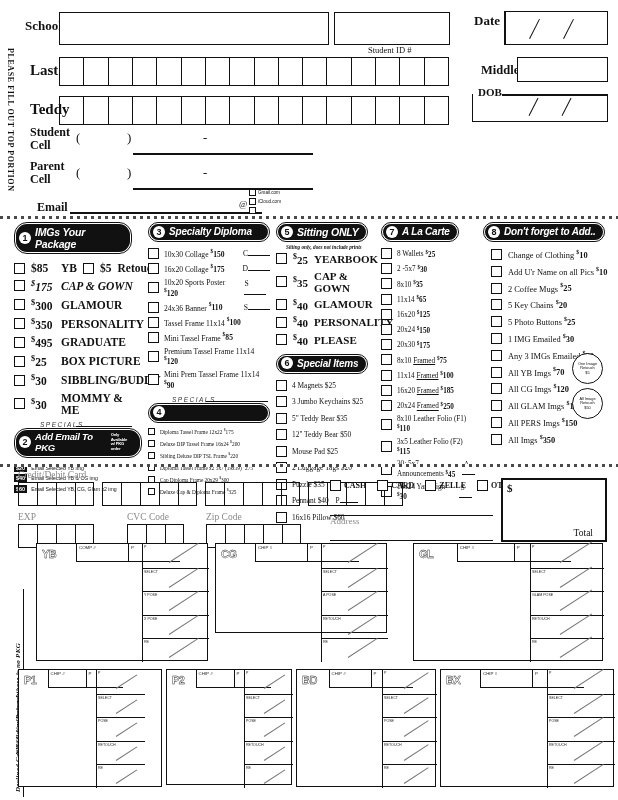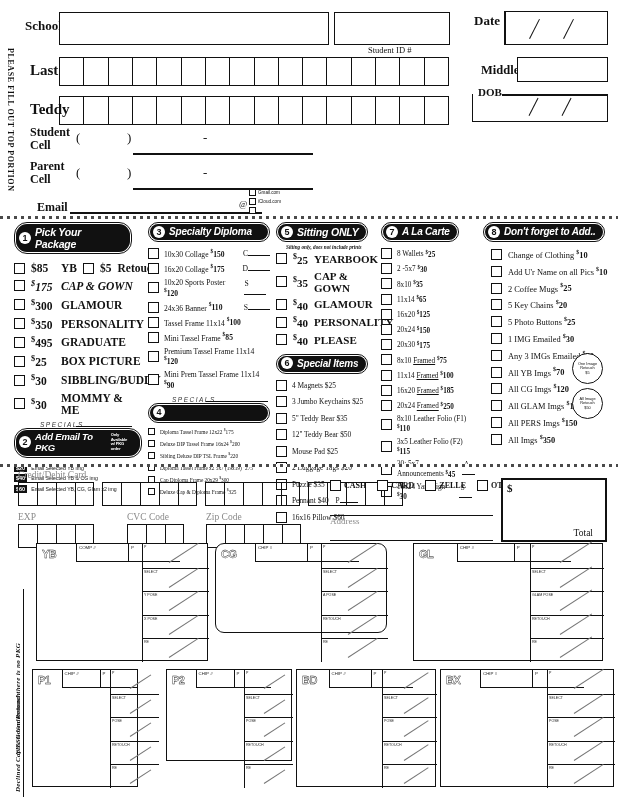--- a/index.html
+++ b/index.html
@@ -252,21 +252,21 @@
   </div>
 
   <div class="dashline" style="top:216px;"></div>
 
   <div id="mid">
 
     <div class="col" id="col1" style="left:14px; width:128px;">
       <div class="hdr-wrap" style="width:118px;">
         <div class="hdr" style="font-size:10.5px; width:100%;">
           <span class="num">1</span>
-          <span>Pick Your Package</span>
+          <span>IMGs Your Package</span>
         </div>
       </div>
 
       <div style="display:flex; gap:6px; margin-top:8px;">
         <div class="pkitem">
           <span class="cb lg"></span>
           <span class="price">$85</span>
           <span>YB</span>
         </div>
         <div class="pkitem">
@@ -771,21 +771,21 @@
           </div>
           <div style="position: absolute; left: 105px; top: 71px; width: 67px; height: 24px; border-top: 1.2px solid rgb(17, 17, 17);">
             <div class="ptiny" style="position: absolute; left: 2px; top: 1px;">X POSE</div>
             <div class="diag" style="left: 27px; top: 18px; width: 35px; transform: rotate(-33deg);"></div>
           </div>
           <div style="position: absolute; left: 105px; top: 94px; width: 67px; height: 24px; border-top: 1.2px solid rgb(17, 17, 17);">
             <div class="ptiny" style="position: absolute; left: 2px; top: 1px;">RE</div>
             <div class="diag" style="left: 27px; top: 18px; width: 35px; transform: rotate(-33deg);"></div>
           </div>
         </div>
-        <div class="pcard" style="left: 215px; top: 0px; width: 172px; height: 90px; border-radius: 9px;">
+        <div class="pcard" style="left: 215px; top: 0px; width: 172px; height: 90px;">
           <div class="pcode" style="left: 5px; top: 4px;">CG</div>
           <div style="position: absolute; left: 39px; top: 0px; width: 52px; height: 18px; border-left: 1.2px solid rgb(17, 17, 17); border-bottom: 1.2px solid rgb(17, 17, 17);">
             <div class="ptiny" style="position: absolute; left: 2px; top: 1px; font-size: 4.4px;">CHIP #</div>
           </div>
           <div style="position: absolute; left: 91px; top: 0px; width: 51.6px; height: 18px; border-left: 1.2px solid rgb(17, 17, 17); border-bottom: 1.2px solid rgb(17, 17, 17);">
             <div class="ptiny" style="position: absolute; left: 2px; top: 1px; font-size: 4.4px;">P</div>
           </div>
           <div class="cellline" style="left: 105px; top: 0px; width: 1.2px; height: 118px;"></div>
           <div style="position: absolute; left: 105px; top: 0px; width: 67px; height: 24px;">
             <div class="ptiny" style="position: absolute; left: 2px; top: 1px;">P</div>
@@ -833,21 +833,21 @@
             <div class="ptiny" style="position: absolute; left: 2px; top: 1px;">RETOUCH</div>
             <div class="diag" style="left: 30px; top: 18px; width: 38px; transform: rotate(-33deg);"></div>
           </div>
           <div style="position: absolute; left: 116px; top: 94px; width: 74px; height: 24px; border-top: 1.2px solid rgb(17, 17, 17);">
             <div class="ptiny" style="position: absolute; left: 2px; top: 1px;">RE</div>
             <div class="diag" style="left: 30px; top: 18px; width: 38px; transform: rotate(-33deg);"></div>
           </div>
         </div>
       </div>
     <div id="cards-bottom">
-        <div class="pcard" style="left: 32px; top: 126px; width: 106px; height: 118px;">
+        <div class="pcard" style="left: 18px; top: 126px; width: 144px; height: 118px;">
           <div class="pcode" style="left: 5px; top: 4px;">P1</div>
           <div style="position: absolute; left: 28.5px; top: 0px; width: 38px; height: 18px; border-left: 1.2px solid rgb(17, 17, 17); border-bottom: 1.2px solid rgb(17, 17, 17);">
             <div class="ptiny" style="position: absolute; left: 2px; top: 1px; font-size: 4.4px;">CHIP #</div>
           </div>
           <div style="position: absolute; left: 66.5px; top: 0px; width: 37.8px; height: 18px; border-left: 1.2px solid rgb(17, 17, 17); border-bottom: 1.2px solid rgb(17, 17, 17);">
             <div class="ptiny" style="position: absolute; left: 2px; top: 1px; font-size: 4.4px;">P</div>
           </div>
           <div class="cellline" style="left: 77px; top: 0px; width: 1.2px; height: 118px;"></div>
           <div style="position: absolute; left: 77px; top: 0px; width: 49px; height: 24px;">
             <div class="ptiny" style="position: absolute; left: 2px; top: 1px;">P</div>
@@ -863,21 +863,21 @@
           </div>
           <div style="position: absolute; left: 77px; top: 71px; width: 49px; height: 24px; border-top: 1.2px solid rgb(17, 17, 17);">
             <div class="ptiny" style="position: absolute; left: 2px; top: 1px;">RETOUCH</div>
             <div class="diag" style="left: 20px; top: 18px; width: 25px; transform: rotate(-33deg);"></div>
           </div>
           <div style="position: absolute; left: 77px; top: 94px; width: 49px; height: 24px; border-top: 1.2px solid rgb(17, 17, 17);">
             <div class="ptiny" style="position: absolute; left: 2px; top: 1px;">RE</div>
             <div class="diag" style="left: 20px; top: 18px; width: 25px; transform: rotate(-33deg);"></div>
           </div>
         </div>
-        <div class="pcard" style="left: 166px; top: 126px; width: 126px; height: 92px; padding-left: 42px;">
+        <div class="pcard" style="left: 166px; top: 126px; width: 126px; height: 116px; padding-left: 42px;">
           <div class="pcode" style="left: 5px; top: 4px;">P2</div>
           <div style="position: absolute; left: 28.5px; top: 0px; width: 38px; height: 18px; border-left: 1.2px solid rgb(17, 17, 17); border-bottom: 1.2px solid rgb(17, 17, 17);">
             <div class="ptiny" style="position: absolute; left: 2px; top: 1px; font-size: 4.4px;">CHIP #</div>
           </div>
           <div style="position: absolute; left: 66.5px; top: 0px; width: 37.8px; height: 18px; border-left: 1.2px solid rgb(17, 17, 17); border-bottom: 1.2px solid rgb(17, 17, 17);">
             <div class="ptiny" style="position: absolute; left: 2px; top: 1px; font-size: 4.4px;">P</div>
           </div>
           <div class="cellline" style="left: 77px; top: 0px; width: 1.2px; height: 118px;"></div>
           <div style="position: absolute; left: 77px; top: 0px; width: 49px; height: 24px;">
             <div class="ptiny" style="position: absolute; left: 2px; top: 1px;">P</div>

